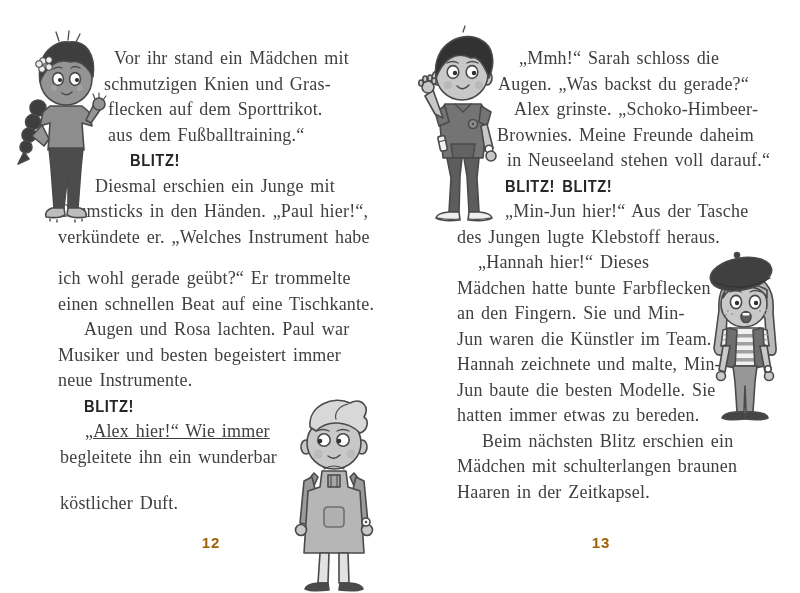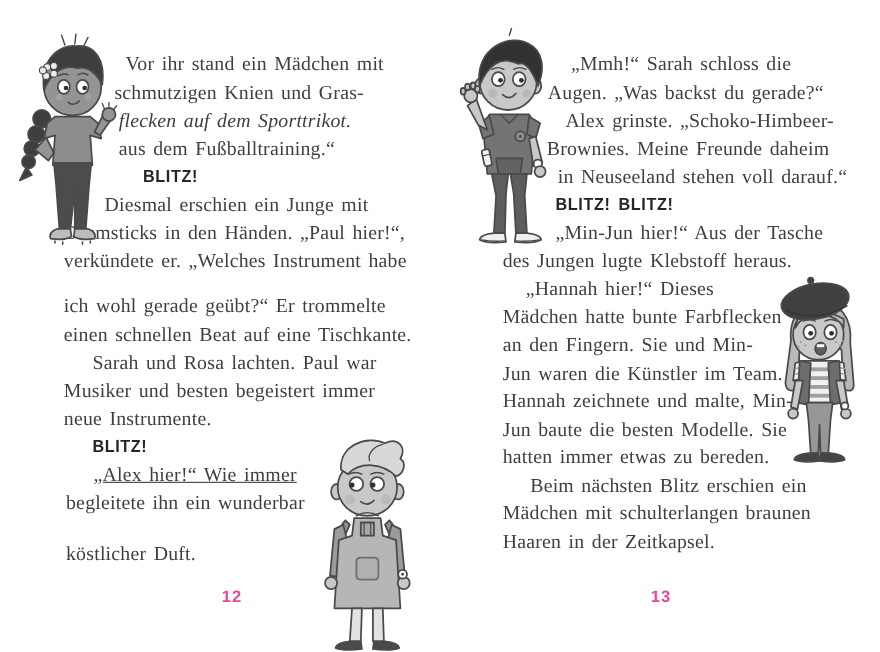--- a/index.html
+++ b/index.html
@@ -21,43 +21,43 @@
   }
   .line.blitz{
     font-family:"Liberation Sans", sans-serif;
     font-weight:800;font-size:16px;color:#262626;
     letter-spacing:0.6px;word-spacing:3px;
     transform-origin:left center;transform:scaleX(0.92);
   }
   .page-number{
     position:absolute;top:534px;width:44px;text-align:center;
     font-family:"Liberation Sans", sans-serif;
-    font-weight:700;font-size:15px;color:#ec4899;letter-spacing:1px;
+    font-weight:700;font-size:15px;color:#a16207;letter-spacing:1px;
   }
   #page-number-left{left:189px;}
   #page-number-right{left:579px;}
   .illus{position:absolute;}
 </style>
 </head>
 <body>
 
 <div class="spread">
 
   <div class="page-text" id="left-lines">
       <div class="line" style="margin-left: 56px;">Vor ihr stand ein Mädchen mit</div>
       <div class="line" style="margin-left: 46px;">schmutzigen Knien und Gras-</div>
-      <div class="line" style="margin-left: 50px; font-style: italic;">flecken auf dem Sporttrikot.</div>
+      <div class="line" style="margin-left: 50px;">flecken auf dem Sporttrikot.</div>
       <div class="line" style="margin-left: 50px;">aus dem Fußballtraining.“</div>
       <div class="line blitz" style="margin-left: 72px;">BLITZ!</div>
       <div class="line" style="margin-left: 37px;">Diesmal erschien ein Junge mit</div>
       <div class="line" style="margin-left: 0px;">Drumsticks in den Händen. „Paul hier!“,</div>
       <div class="line" style="margin-left: 0px;">verkündete er. „Welches Instrument habe</div>
       <div class="line" style="margin-left: 0px; margin-top: 16px;">ich wohl gerade geübt?“ Er trommelte</div>
       <div class="line" style="margin-left: 0px;">einen schnellen Beat auf eine Tischkante.</div>
-      <div class="line" style="margin-left: 26px;">Sarah und Rosa lachten. Paul war</div>
+      <div class="line" style="margin-left: 26px;">Augen und Rosa lachten. Paul war</div>
       <div class="line" style="margin-left: 0px;">Musiker und besten begeistert immer</div>
       <div class="line" style="margin-left: 0px;">neue Instrumente.</div>
       <div class="line blitz" style="margin-left: 26px;">BLITZ!</div>
       <div class="line" style="margin-left: 27px; text-decoration: underline;">„Alex hier!“ Wie immer</div>
       <div class="line" style="margin-left: 2px;">begleitete ihn ein wunderbar</div>
       <div class="line" style="margin-left: 2px; margin-top: 21px;">köstlicher Duft.</div>
     </div>
   <div class="page-number" id="page-number-left">12</div>
 
   <svg class="illus" style="left:12px;top:22px" width="108" height="208" viewBox="0 0 108 208">

